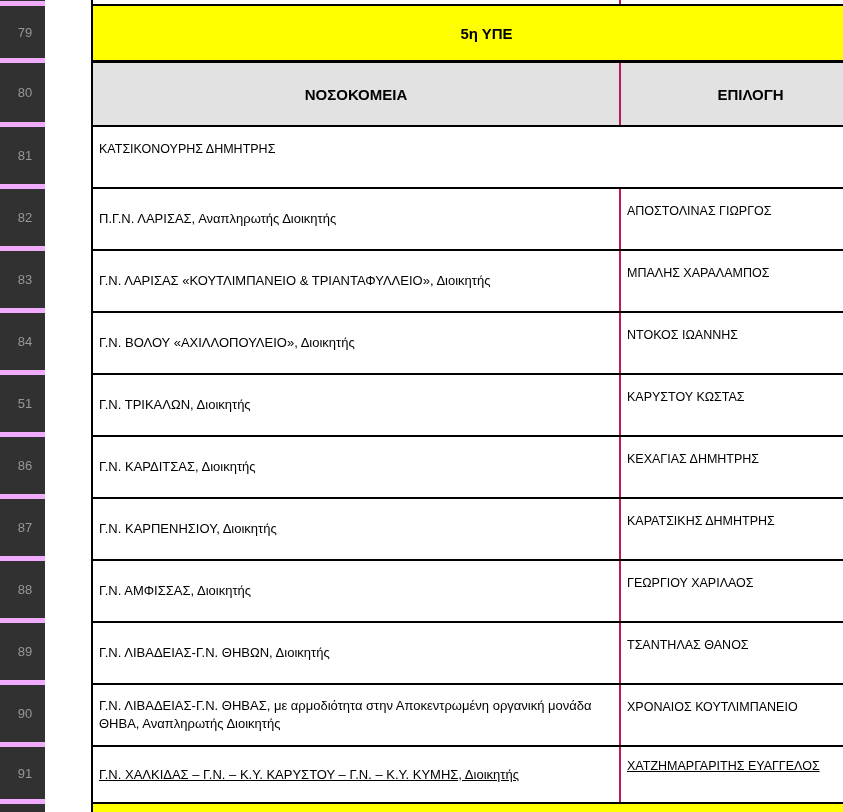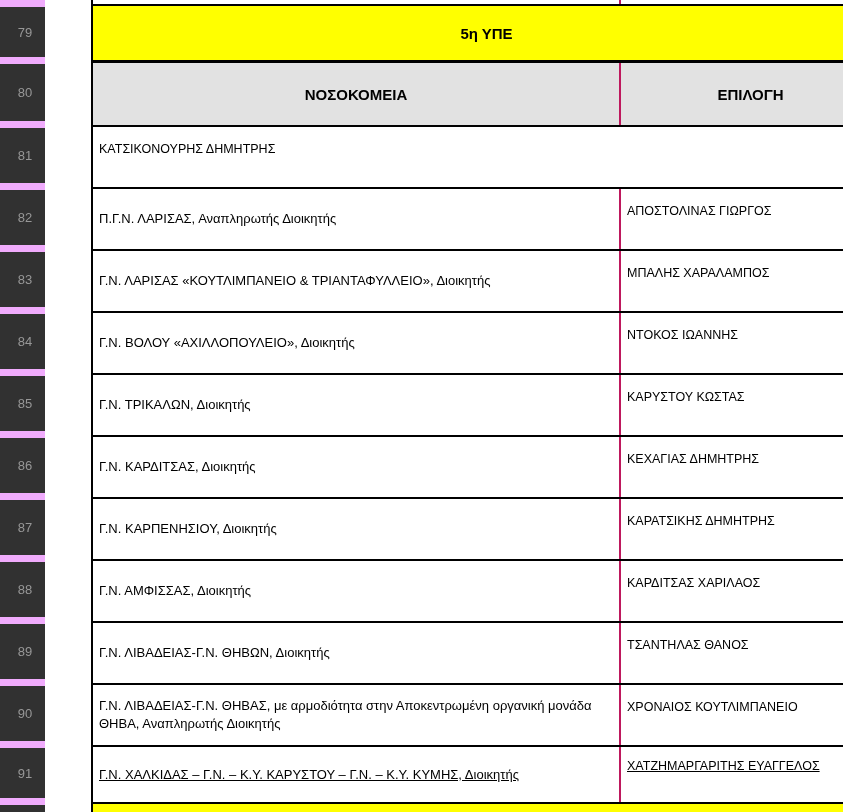--- a/index.html
+++ b/index.html
@@ -9,21 +9,21 @@
     font-family:"Liberation Sans", sans-serif;
     color:#000;
   }
   
   .gutter {
     position:absolute; left:0; top:0; width:45px; height:812px;
     background:#313131; display:flex; flex-direction:column;
   }
   .gutter-cell {
     box-sizing:border-box; flex:none;
-    border-bottom:7px solid #f0abfc;
+    border-bottom:5px solid #f0abfc;
     display:flex; align-items:center; justify-content:center;
     padding-left:5px;
     color:#979797; font-size:13px;
   }
   .g-stub-top   { height:6px; }
   .g-title      { height:57px; }
   .g-header     { height:64px; }
   .g-data       { height:62px; }
   .g-last       { height:57px; }
   .g-stub-bottom{ flex:1; border-bottom:none; }
@@ -92,21 +92,21 @@
 
   <div class="gutter-cell g-data">
     <span>83</span>
   </div>
 
   <div class="gutter-cell g-data">
     <span>84</span>
   </div>
 
   <div class="gutter-cell g-data">
-    <span>85</span>
+    <span>51</span>
   </div>
 
   <div class="gutter-cell g-data">
     <span>86</span>
   </div>
 
   <div class="gutter-cell g-data">
     <span>87</span>
   </div>
 
@@ -210,21 +210,21 @@
     <div class="c2 person-cell">
       <span class="cell-text">ΚΑΡΑΤΣΙΚΗΣ ΔΗΜΗΤΡΗΣ</span>
     </div>
   </div>
 
   <div class="row data-row">
     <div class="c1 hospital-cell">
       <span class="cell-text">Γ.Ν. ΑΜΦΙΣΣΑΣ, Διοικητής</span>
     </div>
     <div class="c2 person-cell">
-      <span class="cell-text">ΚΑΡΔΙΤΣΑΣ ΧΑΡΙΛΑΟΣ</span>
+      <span class="cell-text">ΓΕΩΡΓΙΟΥ ΧΑΡΙΛΑΟΣ</span>
     </div>
   </div>
 
   <div class="row data-row">
     <div class="c1 hospital-cell">
       <span class="cell-text">Γ.Ν. ΛΙΒΑΔΕΙΑΣ-Γ.Ν. ΘΗΒΩΝ, Διοικητής</span>
     </div>
     <div class="c2 person-cell">
       <span class="cell-text">ΤΣΑΝΤΗΛΑΣ ΘΑΝΟΣ</span>
     </div>

